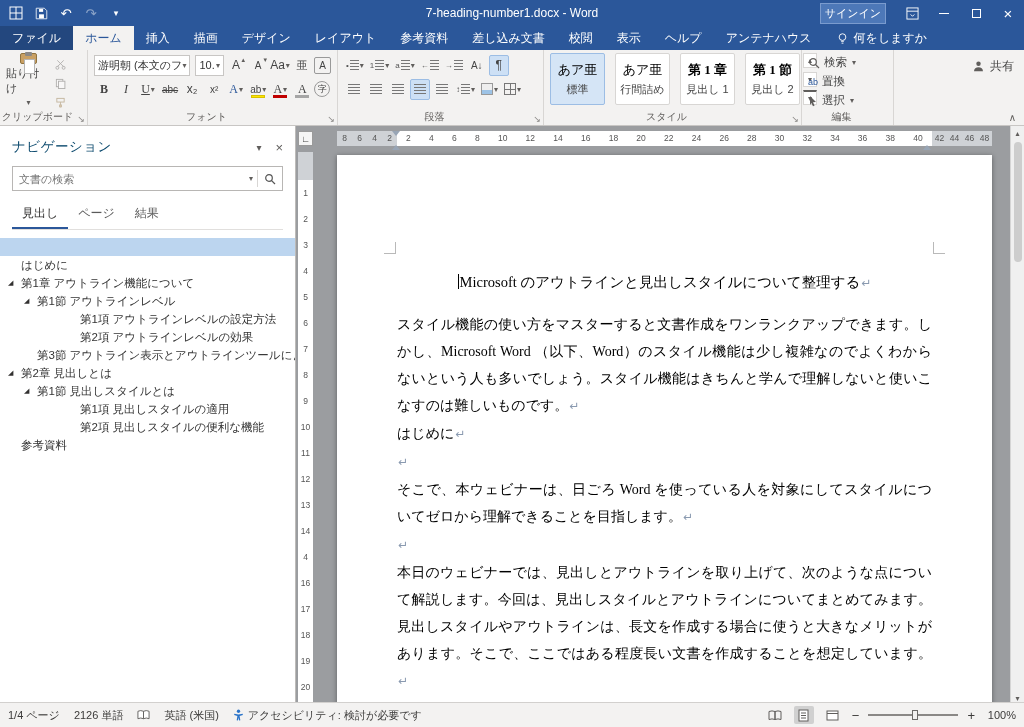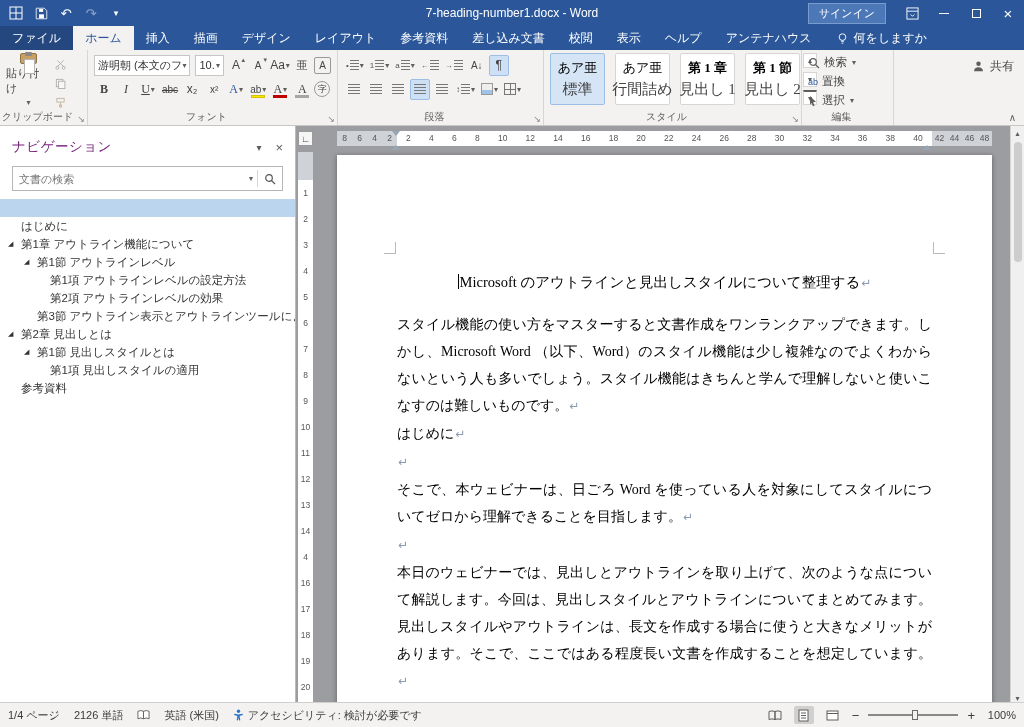--- a/index.html
+++ b/index.html
@@ -8,21 +8,21 @@
   .app { position:absolute; inset:0; width:1024px; height:727px; background:#f3f2f1; }
 
   
   .titlebar { position:absolute; left:0; top:0; right:0; height:26px; background:#2b579a;
     display:flex; align-items:center; color:#fff; }
   .qat { display:flex; align-items:center; gap:9px; padding-left:8px; z-index:2; }
   .qat .qbtn { display:flex; align-items:center; justify-content:center; width:16px; height:16px; }
   .win-title { position:absolute; left:0; right:0; text-align:center; font-size:12px; color:#fff; }
   .tb-right { margin-left:auto; display:flex; align-items:center; z-index:2; }
   .signin { background:#4d78b8; border:1px solid #7a9bce; color:#fff; font-size:11px;
-    padding:2px 10px; margin-right:10px; }
+    padding:2px 4px; margin-right:10px; }
   .winbtn { width:32px; height:26px; display:flex; align-items:center; justify-content:center;
     font-size:12px; color:#fff; }
   .maxbox { width:9px; height:9px; border:1px solid #fff; display:inline-block; }
   .minbar { width:10px; height:1px; background:#fff; display:inline-block; }
 
   
   .tabrow { position:absolute; left:0; top:26px; right:0; height:24px; background:#2b579a;
     display:flex; align-items:stretch; }
   .rtabs { display:flex; }
   .rtab { display:flex; align-items:center; padding:0 12px; font-size:12px; color:#fff; white-space:nowrap; }
@@ -69,54 +69,54 @@
     background:linear-gradient(#777,#777) center/100% 1px no-repeat, linear-gradient(#777,#777) center/1px 100% no-repeat; }
   .shadeic { width:12px; height:12px; border:1px solid #999; background:linear-gradient(180deg,#eee 55%,#9dc3e6 55%); }
   
   .g-styles { width:258px; }
   .stylecards { display:flex; gap:10px; }
   .scard { width:55px; height:52px; background:#fff; border:1px solid #d8d6d4; border-radius:2px;
     display:flex; flex-direction:column; align-items:center; justify-content:center; gap:3px; }
   .scard[data-selected="true"] { background:#d5e5f6; border-color:#9cbde4; }
   .sprev { font-family:"Liberation Serif","DejaVu Serif",serif; font-size:13px; color:#000; white-space:nowrap; }
   .scard[data-bold="true"] .sprev { font-weight:bold; }
-  .sname { font-size:15px; color:#444; white-space:nowrap;font-family:Liberation Serif, serif; }
+  .sname { font-size:11px; color:#444; white-space:nowrap; }
   .galarrows { display:flex; flex-direction:column; justify-content:space-between; height:52px; margin-left:3px; }
   .galarrows span { font-size:8px; color:#605e5c; border:1px solid #d8d6d4; background:#fff; width:14px; height:15px;
     display:flex; align-items:center; justify-content:center; font-family:"DejaVu Sans",sans-serif;}
   
   .g-edit { width:92px; }
   .editrow { display:flex; align-items:center; gap:4px; height:19px; font-size:11.5px; color:#444; white-space:nowrap; }
   .share { position:absolute; right:10px; top:8px; display:flex; align-items:center; gap:5px; font-size:12px; color:#444; }
   .collapsebtn { position:absolute; right:8px; bottom:2px; font-size:10px; color:#605e5c; }
 
   
   .main { position:absolute; left:0; top:126px; right:0; bottom:22px; display:flex; }
 
   
   .navpane { width:296px; min-width:296px; background:#fff; border-right:1px solid #bdbbb9; position:relative; overflow:hidden; }
   .navhead { display:flex; align-items:center; padding:12px 12px 6px 12px; }
-  .navtitle { font-size:13.5px; color:#701a75; letter-spacing:.5px; }
+  .navtitle { font-size:13.5px; color:#0c4a6e; letter-spacing:.5px; }
   .navhead .hicon { margin-left:auto; color:#605e5c; font-size:10px; }
   .navhead .hclose { margin-left:14px; color:#605e5c; font-size:13px; }
   .navsearch { margin:4px 12px 0 12px; height:25px; border:1px solid #b8b6b4; display:flex; align-items:center; background:#fff; }
   .navsearch input { border:none; outline:none; flex:1; font-size:11px; padding:0 6px; color:#333; font-family:inherit; }
   .navsearch input::placeholder { color:#767676; }
   .navsearch .sdd { font-size:8px; color:#605e5c; padding:0 4px; font-family:"DejaVu Sans",sans-serif; }
   .navsearch .sdiv { width:1px; height:17px; background:#d8d6d4; }
   .navsearch .smag { padding:0 6px; display:flex; }
   .navtabs { display:flex; margin:10px 12px 0 12px; border-bottom:1px solid #e1dfdd; }
   .navtab { padding:4px 10px 5px 10px; font-size:12px; color:#5a5a5a; }
   .navtab[data-active="true"] { color:#323130; border-bottom:2px solid #2b579a; }
   .tree { margin-top:8px; }
   .tree-row { position:relative; height:18px; display:flex; align-items:center; font-size:11.5px; color:#333;
     white-space:nowrap; overflow:hidden; }
   .tree-row[data-level="1"] { padding-left:21px; }
   .tree-row[data-level="2"] { padding-left:37px; }
-  .tree-row[data-level="3"] { padding-left:50px; }
+  .tree-row[data-level="3"] { padding-left:80px; }
   .tree-row[data-selected="true"] { background:#bcd5ef; }
   .tree-arrow { position:absolute; font-size:7px; color:#323130; top:5px; font-family:"DejaVu Sans",sans-serif; }
   .tree-row[data-level="1"] .tree-arrow { left:8px; }
   .tree-row[data-level="2"] .tree-arrow { left:24px; }
 
   
   .docarea { flex:1; position:relative; background:#9b9da0; overflow:hidden; }
   .tabsel { position:absolute; left:2px; top:5px; width:15px; height:15px; background:#f5f5f5;
     border:1px solid #9a9a9a; font-size:9px; color:#444; display:flex; align-items:center; justify-content:center; }
   .hruler { position:absolute; left:41px; top:5px; width:655px; height:15px; display:flex; font-size:8.5px; color:#555; }
@@ -491,20 +491,28 @@
         <input type="text" placeholder="文書の検索" style="">
         <span class="sdd">▾</span>
         <span class="sdiv"></span>
         <span class="smag">
           <svg width="12" height="12" viewBox="0 0 12 12">
               <circle cx="5" cy="5" r="3.3" fill="none" stroke="#555" stroke-width="1.2"></circle>
               <line x1="7.6" y1="7.6" x2="11" y2="11" stroke="#555" stroke-width="1.2"></line>
             </svg>
         </span>
       </div>
+      <div class="navtabs">
+
+          <span class="navtab" data-active="true">見出し</span>
+
+          <span class="navtab">ページ</span>
+
+          <span class="navtab">結果</span>
+        </div>
       <div class="tree">
 
           <div class="tree-row" data-level="1" data-selected="true">
             <span class="tree-arrow"></span>
             <span class="tree-label"></span>
           </div>
 
           <div class="tree-row" data-level="1">
             <span class="tree-arrow"></span>
             <span class="tree-label">はじめに</span>
@@ -544,20 +552,24 @@
           <div class="tree-row" data-level="2">
             <span class="tree-arrow">◢</span>
             <span class="tree-label">第1節 見出しスタイルとは</span>
           </div>
 
           <div class="tree-row" data-level="3">
             <span class="tree-arrow"></span>
             <span class="tree-label">第1項 見出しスタイルの適用</span>
           </div>
 
+          <div class="tree-row" data-level="3">
+            <span class="tree-arrow"></span>
+            <span class="tree-label">第2項 見出しスタイルの便利な機能</span>
+          </div>
 
           <div class="tree-row" data-level="1">
             <span class="tree-arrow"></span>
             <span class="tree-label">参考資料</span>
           </div>
         </div>
     </div>
 
     <div class="docarea">
       <div class="tabsel">∟</div>

